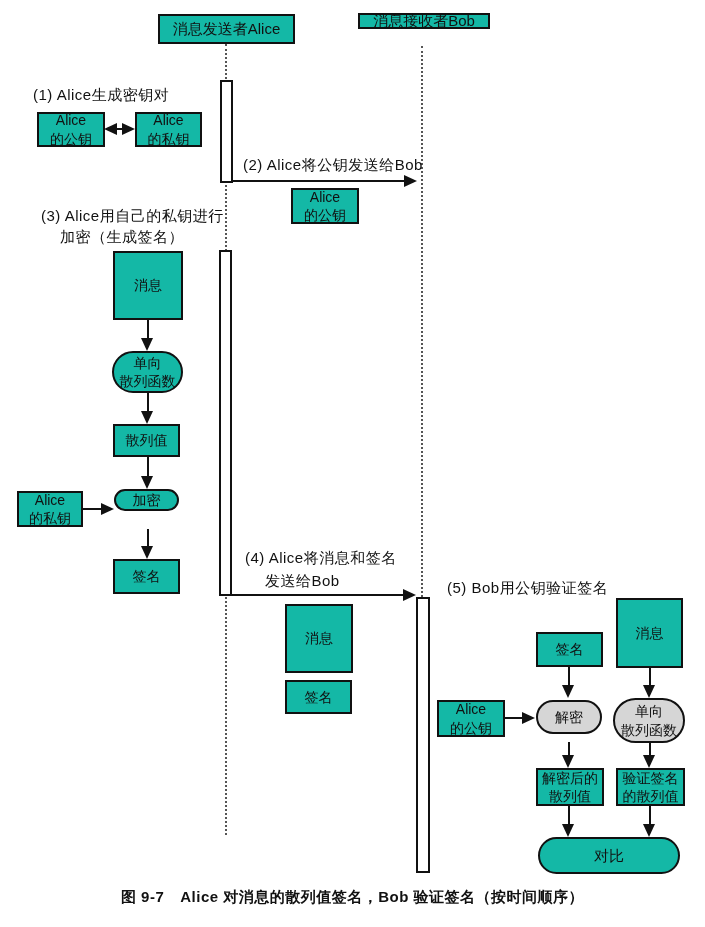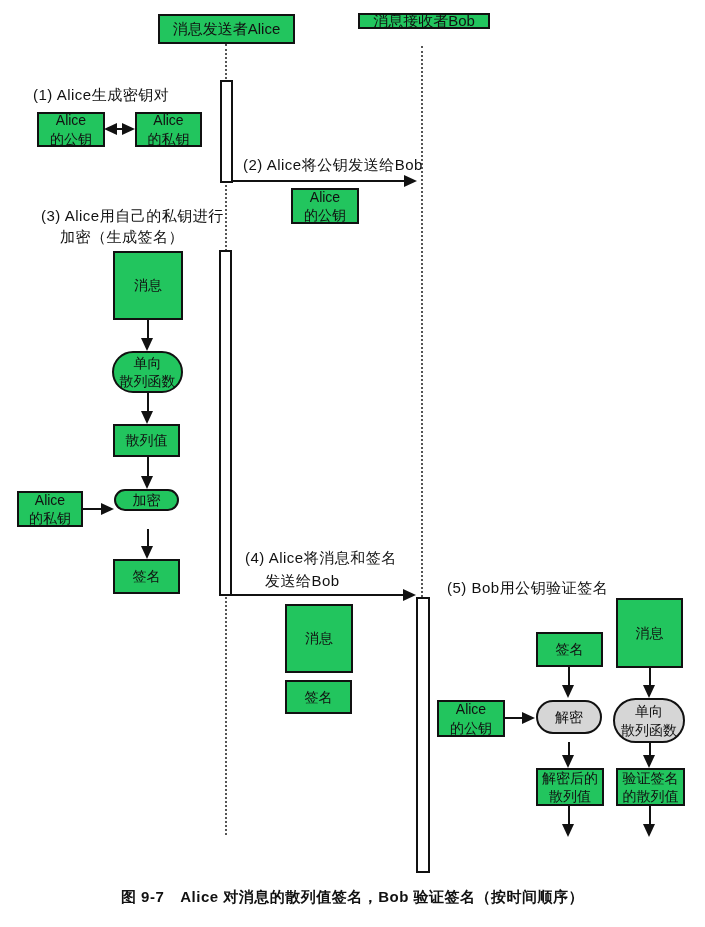--- a/index.html
+++ b/index.html
@@ -9,21 +9,21 @@
     background:#ffffff;
     font-family:"Liberation Sans", sans-serif;
     color:#111;
     margin:0 auto;
     overflow:hidden;
   }
   .box{
     position:absolute;
     box-sizing:border-box;
     border:2px solid #111;
-    background:#22c55e;
+    background:#14b8a6;
     display:flex;align-items:center;justify-content:center;
     font-size:14px;line-height:1.3;text-align:center;
   }
   .box .txt{white-space:pre-line;}
   .actor{font-size:15px;font-weight:500;}
   .ellipse{border-radius:24px;}
   .gray{background:#d6d6d6;}
   .stadium{border-radius:19px;font-size:15px;}
   .lifeline{
     position:absolute;width:0;
@@ -186,19 +186,22 @@
   <div class="box" style="left:616px;top:768px;width:69px;height:38px;">
     <span class="txt">验证签名
 的散列值</span>
   </div>
 
   <div class="shaft-v" style="left:568px;top:806px;height:19px;"></div>
   <div class="ah-down" style="left:562px;top:824px;"></div>
   <div class="shaft-v" style="left:649px;top:806px;height:19px;"></div>
   <div class="ah-down" style="left:643px;top:824px;"></div>
 
+  <div class="box stadium" style="left:538px;top:837px;width:142px;height:37px;">
+    <span class="txt">对比</span>
+  </div>
 
   <div class="caption">
     <span>图 9-7</span>
     <span>Alice 对消息的散列值签名，Bob 验证签名（按时间顺序）</span>
   </div>
 
 </div>
 
 </body></html>

